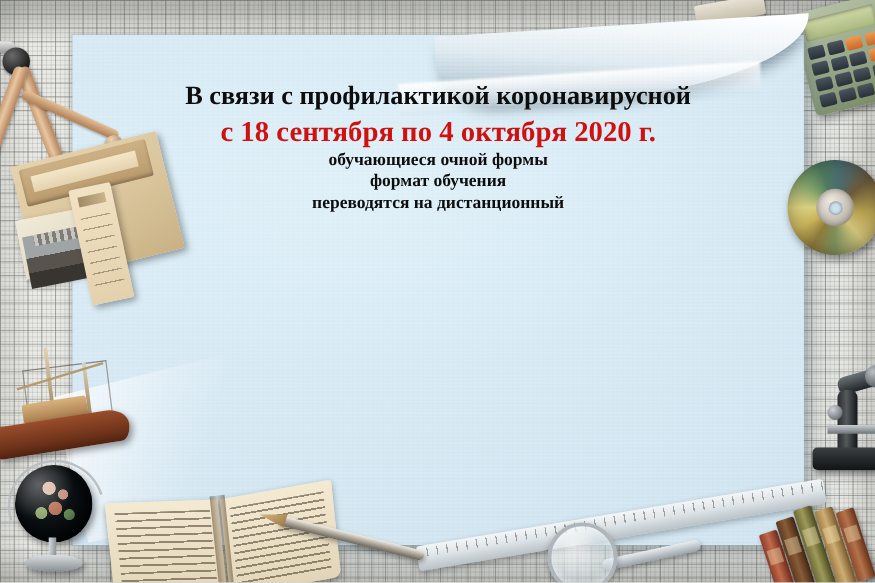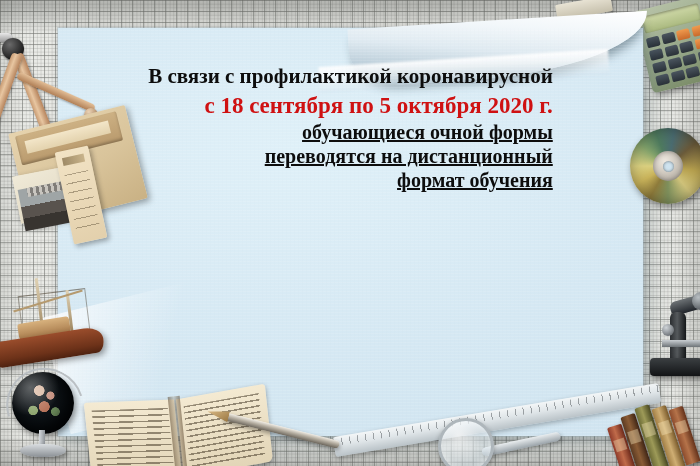--- a/index.html
+++ b/index.html
@@ -78,24 +78,24 @@
   .text-area{
     position:absolute;left:58px;top:28px;width:585px;height:408px;
     display:flex;flex-direction:column;align-items:center;
   }
   .headline{
     margin-top:26px;
     font-size:25px;font-weight:bold;letter-spacing:.5px;color:#0d0d0d;
     text-shadow:0 1px 0 rgba(255,255,255,.5);
   }
   .body-block{margin-top:36px;text-align:center;line-height:1.22;}
-  .ln{font-size:21px;font-weight:bold;color:#0d0d0d;white-space:nowrap;text-align:right;}
+  .ln{font-size:21px;font-weight:bold;color:#0d0d0d;white-space:nowrap;}
   .ln.small{font-size:20px;}
   .ln.red{color:#cf1112;font-size:23px;margin-top:2px;}
-  .ln.b4{font-size:20px;text-decoration:underline;}
+  .ln.b4{font-size:14px;}
 
   
   .obj{position:absolute;}
 
   
   .compass{left:-4px;top:30px;width:130px;height:140px;}
   .comp-head{
     position:absolute;left:6px;top:8px;width:22px;height:22px;border-radius:50%;
     background:radial-gradient(circle at 35% 30%,#6a6a6a,#1d1d1d 70%);
     box-shadow:0 1px 2px rgba(0,0,0,.5);
@@ -426,24 +426,24 @@
 
   <div class="sheet">
     <div class="sheet-curl"></div>
     <div class="sheet-curl2"></div>
     <div class="sheet-fold"></div>
   </div>
 
   <div class="text-area">
     <div class="body-block">
       <div class="ln">В связи с профилактикой коронавирусной</div>
-      <div class="ln red">с 18 сентября по 5 октября 2020 г.</div>
+      <div class="ln red">с 18 сентября по 4 октября 2020 г.</div>
       <div class="ln b4">обучающиеся очной формы</div>
+      <div class="ln b4">формат обучения</div>
       <div class="ln b4">переводятся на дистанционный</div>
-      <div class="ln b4">формат обучения</div>
     </div>
   </div>
 
   <div class="obj compass">
     <div class="comp-knob"></div>
     <div class="comp-head"></div>
     <div class="comp-leg a"></div>
     <div class="comp-leg b"></div>
     <div class="comp-bar"></div>
     <div class="comp-pivot"></div>

